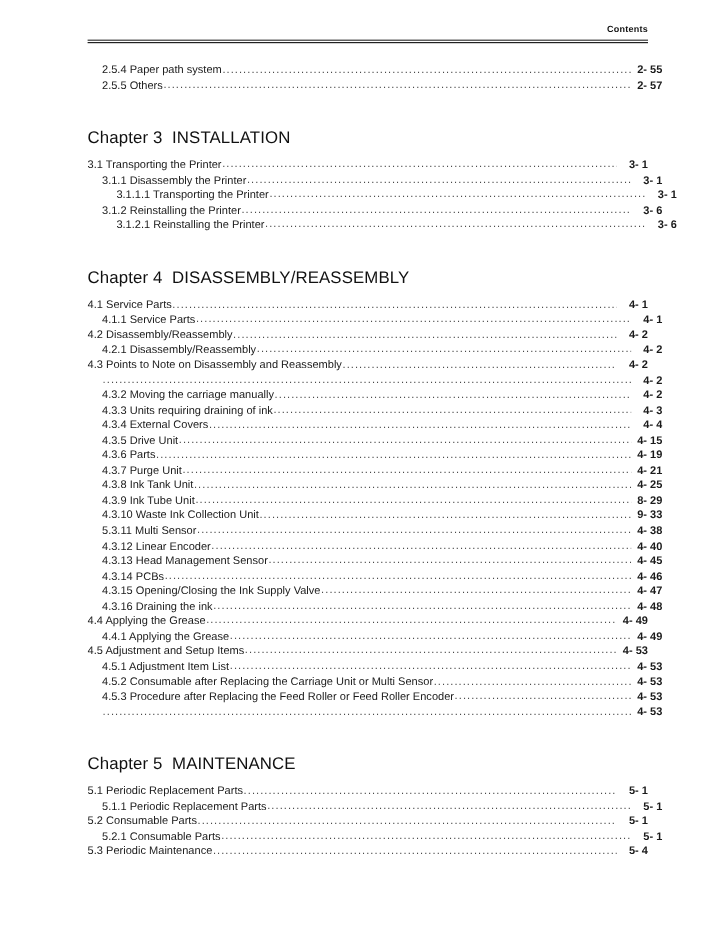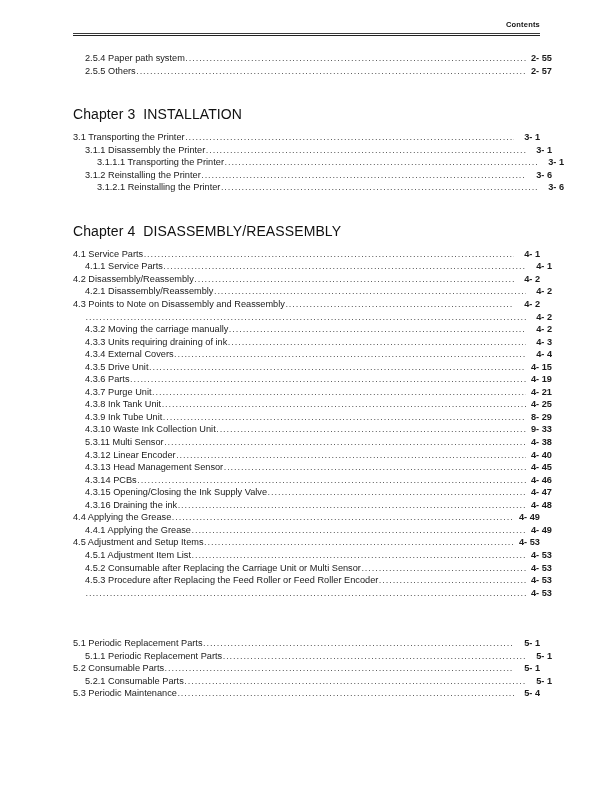--- a/index.html
+++ b/index.html
@@ -293,20 +293,21 @@
       <div class="entry lvl2">
         <span class="etext">4.5.3 Procedure after Replacing the Feed Roller or Feed Roller Encoder</span>
         <span class="leader">....................................................................................................................................................................................................................................................................</span>
         <span class="pageno">4- 53</span>
       </div>
       <div class="entry lvl2">
         <span class="leader">....................................................................................................................................................................................................................................................................</span>
         <span class="pageno">4- 53</span>
       </div>
       <div class="sp-before-chapter"></div>
+      <div class="chapter-heading">Chapter 5  MAINTENANCE</div>
       <div class="sp-after-chapter"></div>
       <div class="entry lvl1">
         <span class="etext">5.1 Periodic Replacement Parts</span>
         <span class="leader">....................................................................................................................................................................................................................................................................</span>
         <span class="pageno">5- 1</span>
       </div>
       <div class="entry lvl2">
         <span class="etext">5.1.1 Periodic Replacement Parts</span>
         <span class="leader">....................................................................................................................................................................................................................................................................</span>
         <span class="pageno">5- 1</span>

